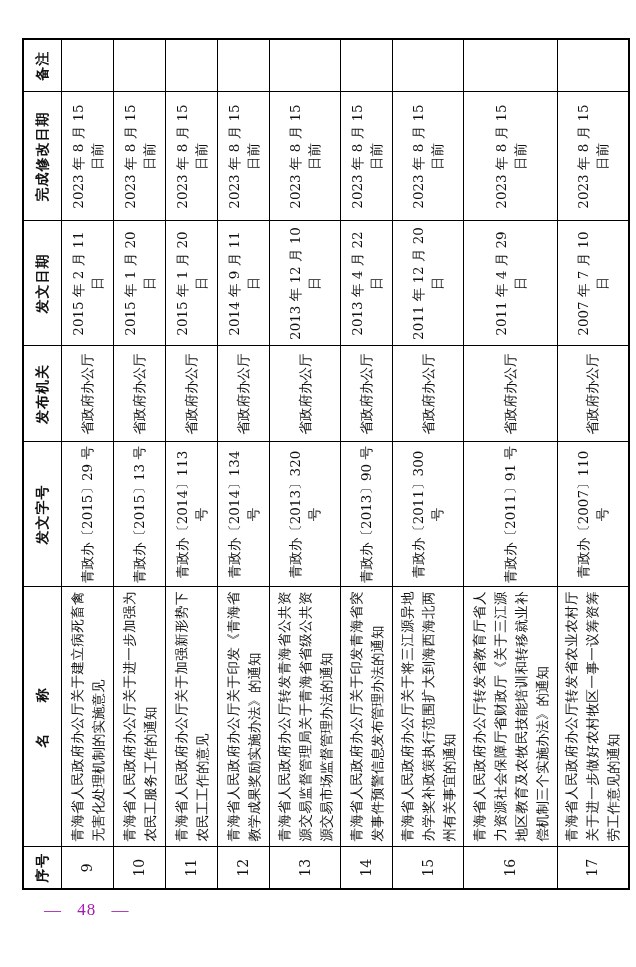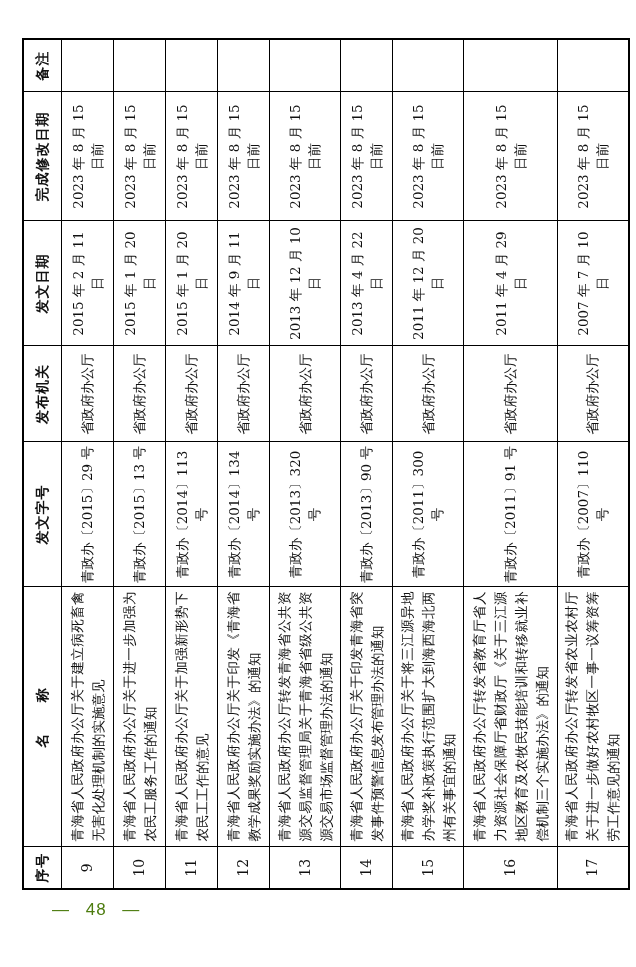--- a/index.html
+++ b/index.html
@@ -27,23 +27,23 @@
   }
   table.doc th{
     font-weight:bold;font-size:14px;height:35px;letter-spacing:1px;
   }
   table.doc th.name-col{word-spacing:1.6em;letter-spacing:2px;}
   table.doc td.name-cell{
     text-align:justify;text-align-last:left;line-height:21px;padding:2px 4px 2px 5px;
   }
   table.doc td.num-cell{font-size:14px;}
   .page-number{
-    position:absolute;left:52px;top:900px;
-    font-size:17px;color:#4d7c0f;word-spacing:10px;letter-spacing:1px;
-    font-family:Liberation Sans, sans-serif;
+    position:absolute;left:44px;top:900px;
+    font-size:17px;color:#a21caf;word-spacing:10px;letter-spacing:1px;
+    font-family:Liberation Serif, serif;
   }
 </style>
 </head>
 <body>
 
 <div class="page">
   <div class="rot">
     <table class="doc">
       <colgroup>
           <col style="width: 42px;">

